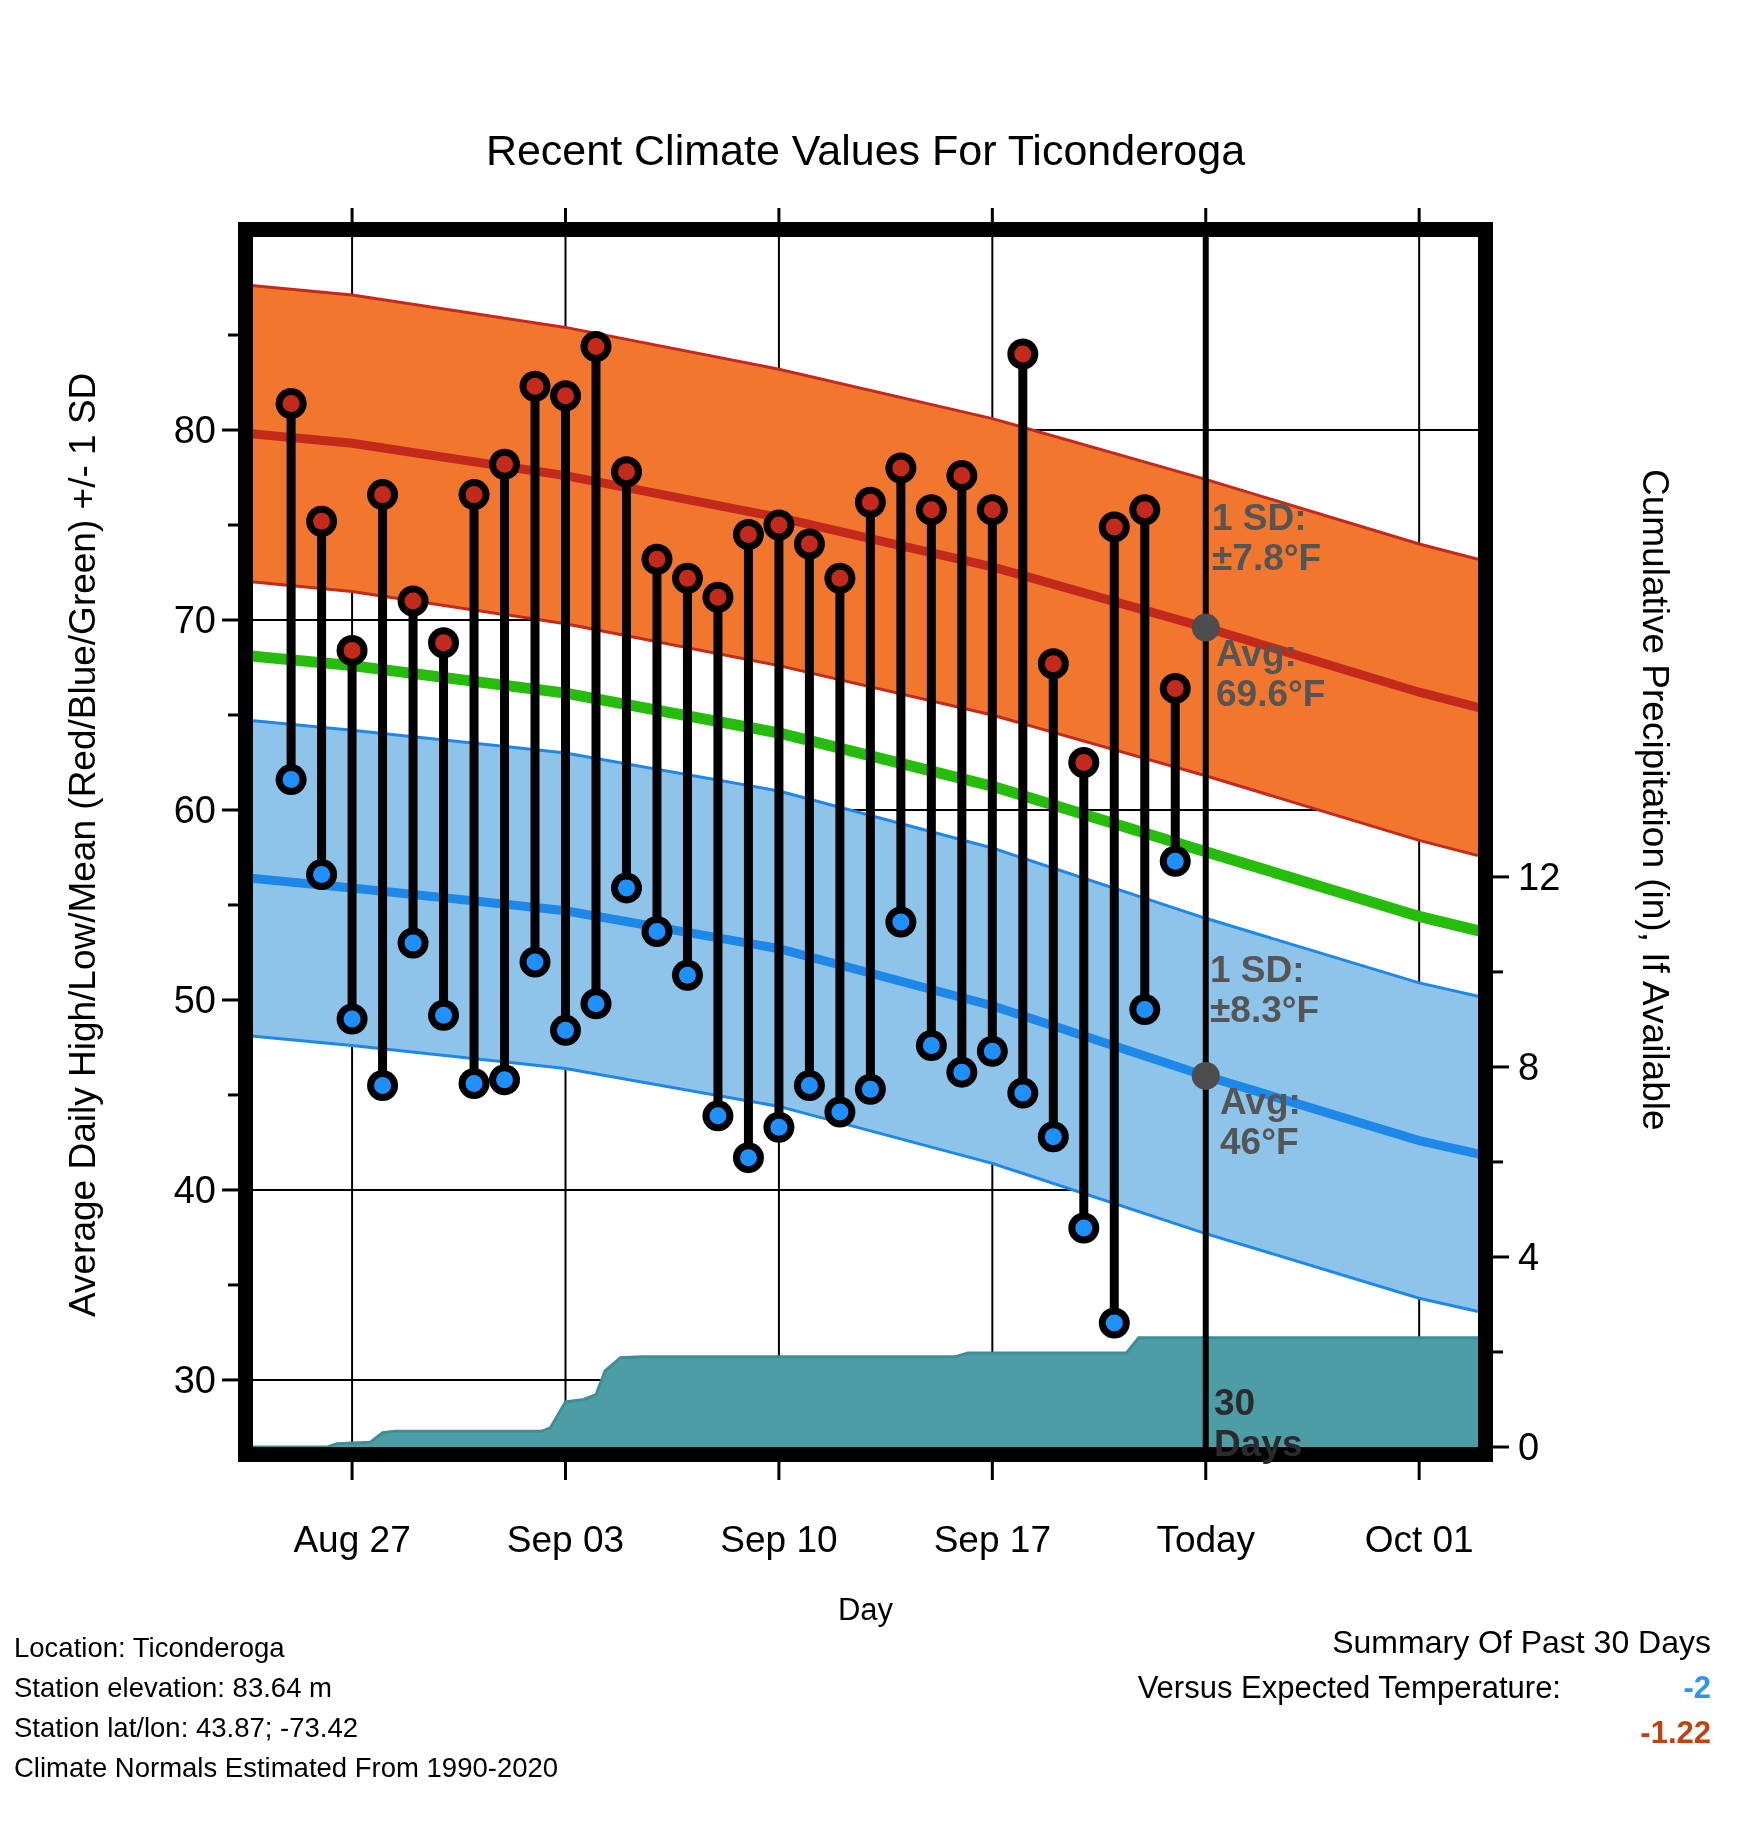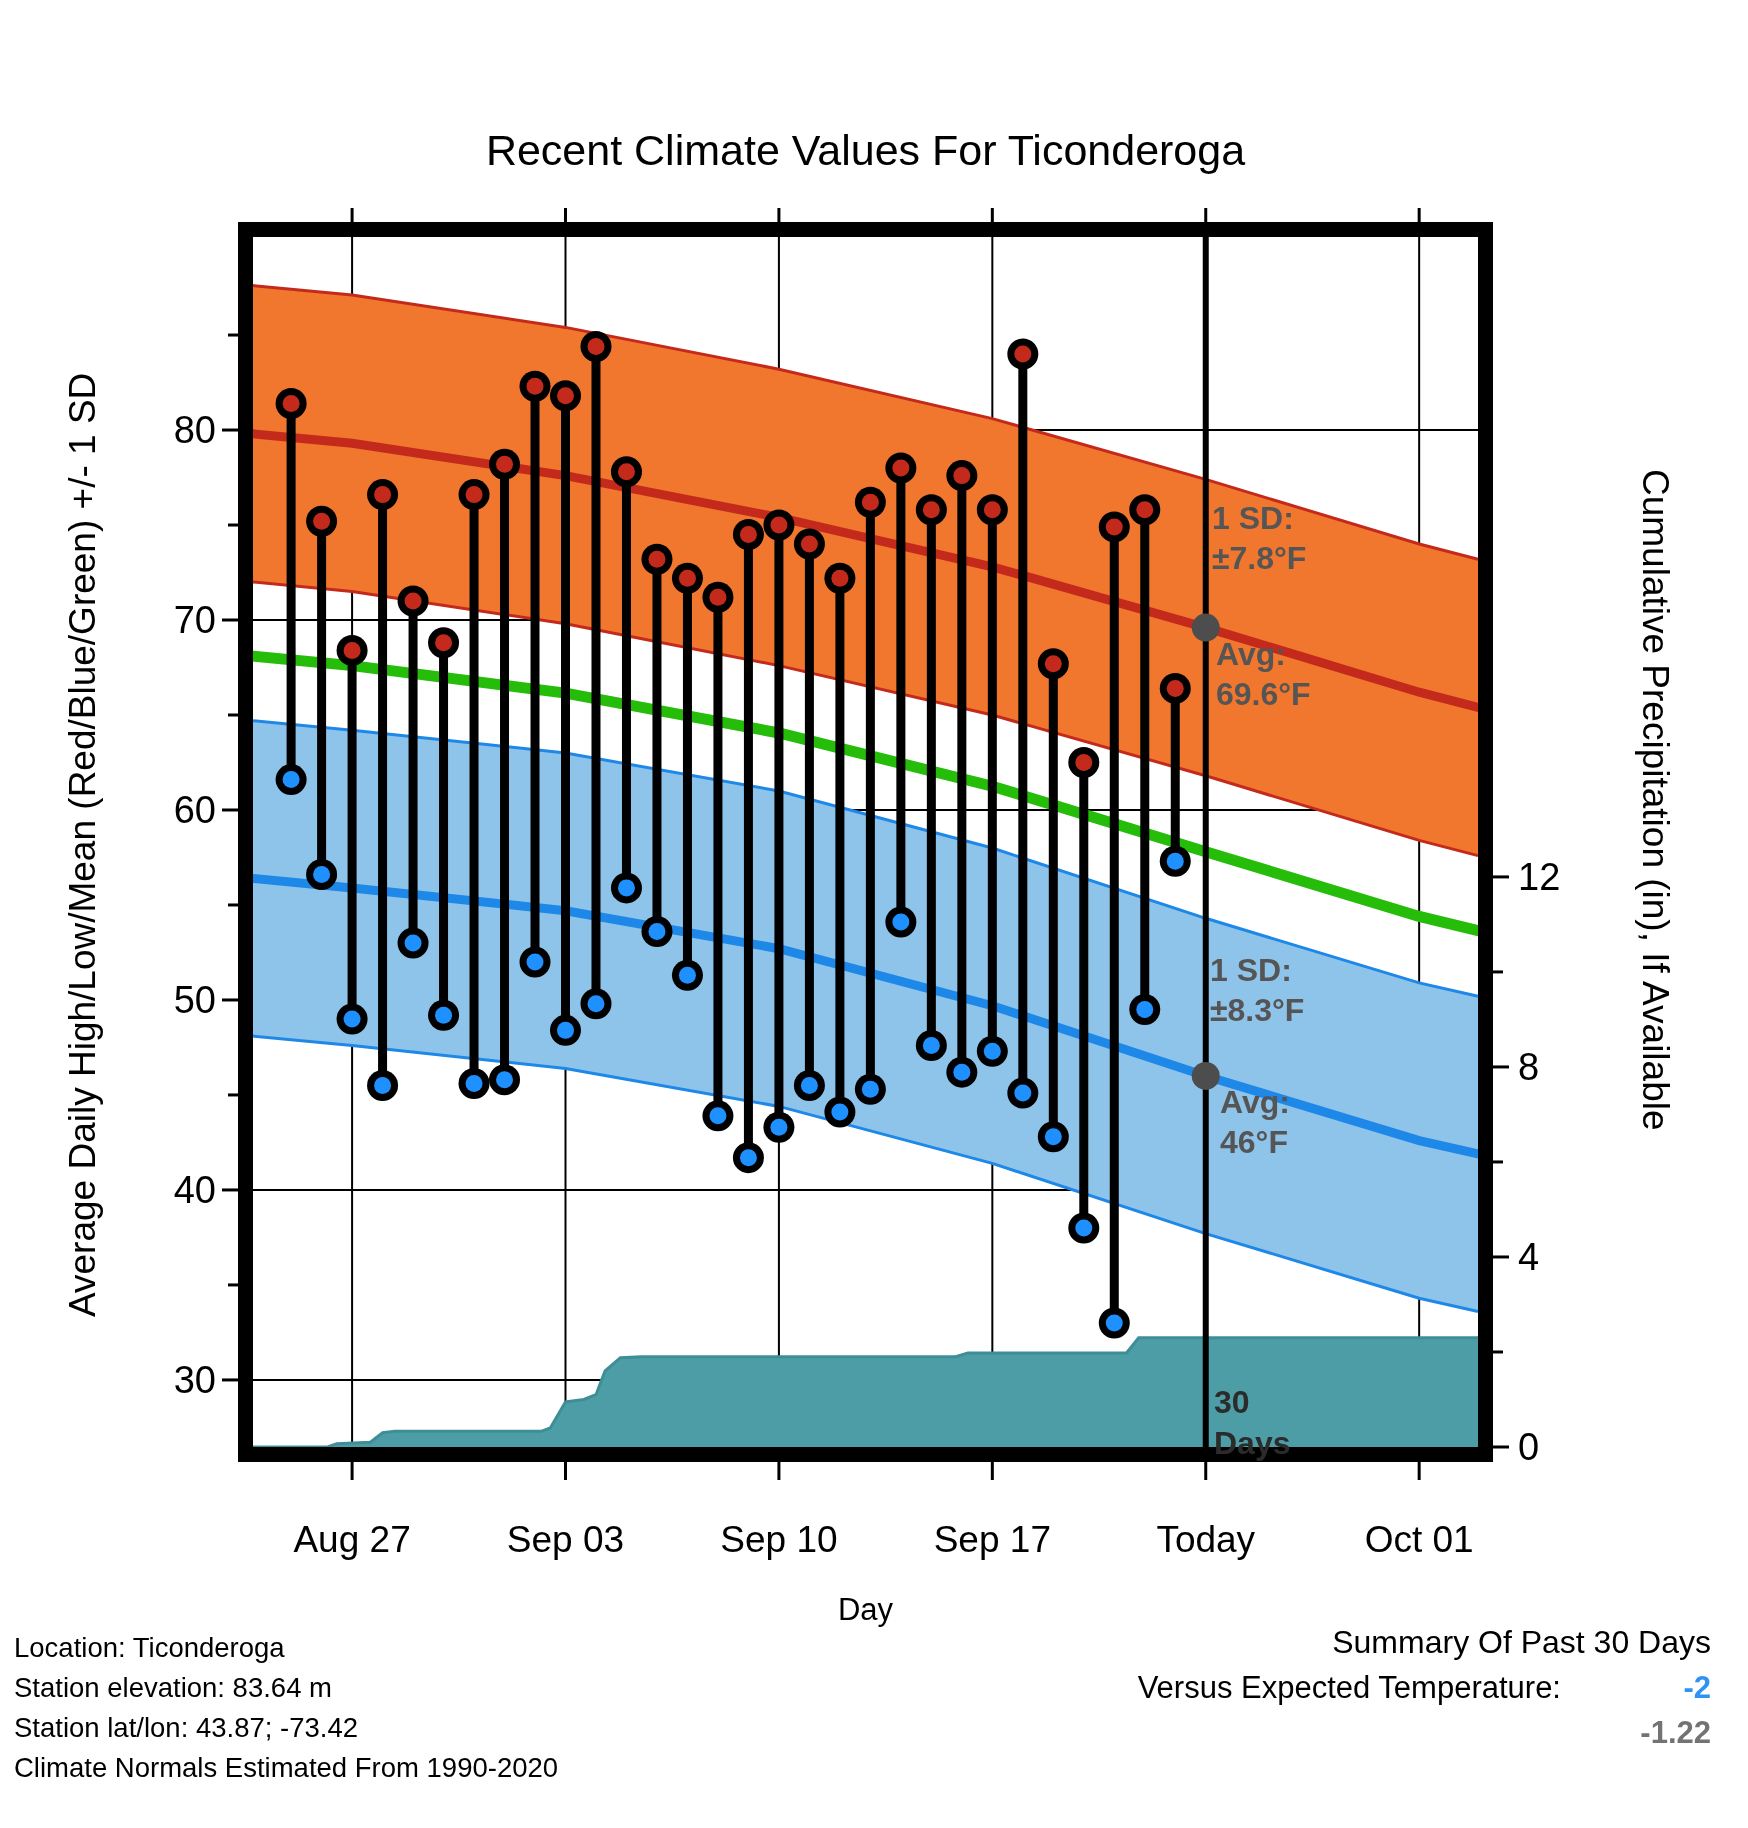--- a/index.html
+++ b/index.html
@@ -5,21 +5,21 @@
   html,body{margin:0;padding:0;background:#fff;}
   body{width:1748px;height:1828px;position:relative;font-family:"Liberation Sans",sans-serif;color:#000;overflow:hidden;}
   #chart-svg{position:absolute;left:0;top:0;}
   .abs{position:absolute;}
   .title{left:253px;top:126px;width:1225px;text-align:center;font-size:43px;font-weight:500;letter-spacing:0px;}
   .ylabel-left{left:58px;top:270px;height:1150px;width:50px;display:flex;align-items:center;justify-content:center;
     writing-mode:vertical-rl;transform:rotate(180deg);font-size:37px;}
   .ylabel-right{left:1630px;top:400px;height:800px;width:50px;display:flex;align-items:center;justify-content:center;
     writing-mode:vertical-rl;font-size:37px;}
   .xlabel{left:253px;top:1592px;width:1225px;text-align:center;font-size:31px;}
-  .annot{font-size:32px;font-weight:bold;color:#555;line-height:40px;white-space:pre-line;}
+  .annot{font-size:37px;font-weight:bold;color:#555;line-height:40px;white-space:pre-line;}
   .annot-hi-sd{left:1212px;top:498px;}
   .annot-hi-avg{left:1216px;top:634px;}
   .annot-lo-sd{left:1210px;top:950px;}
   .annot-lo-avg{left:1220px;top:1082px;}
   .annot-period{left:1214px;top:1382px;color:#2b2b2b;line-height:41px;}
   .footer-left{left:14px;top:1628px;font-size:27.5px;line-height:40px;}
   .summary{right:37px;top:1620px;text-align:right;font-size:31px;line-height:45px;}
   .summary .sum-title{font-size:32px;}
   .summary .row{display:flex;justify-content:flex-end;align-items:baseline;}
   .summary .lbl{text-align:right;}
@@ -278,15 +278,15 @@
   <div>Climate Normals Estimated From 1990-2020</div>
 </div>
 
 <div class="abs summary">
   <div class="sum-title">Summary Of Past 30 Days</div>
   <div class="row">
     <span class="lbl">Versus Expected Temperature:</span>
     <span class="val" style="color: rgb(47, 147, 246);">-2</span>
   </div>
   <div class="row">
-    <span class="val" style="color: #737373;">-1.22</span>
+    <span class="val" style="color: #c2410c;">-1.22</span>
   </div>
 </div>
 
 </body></html>

